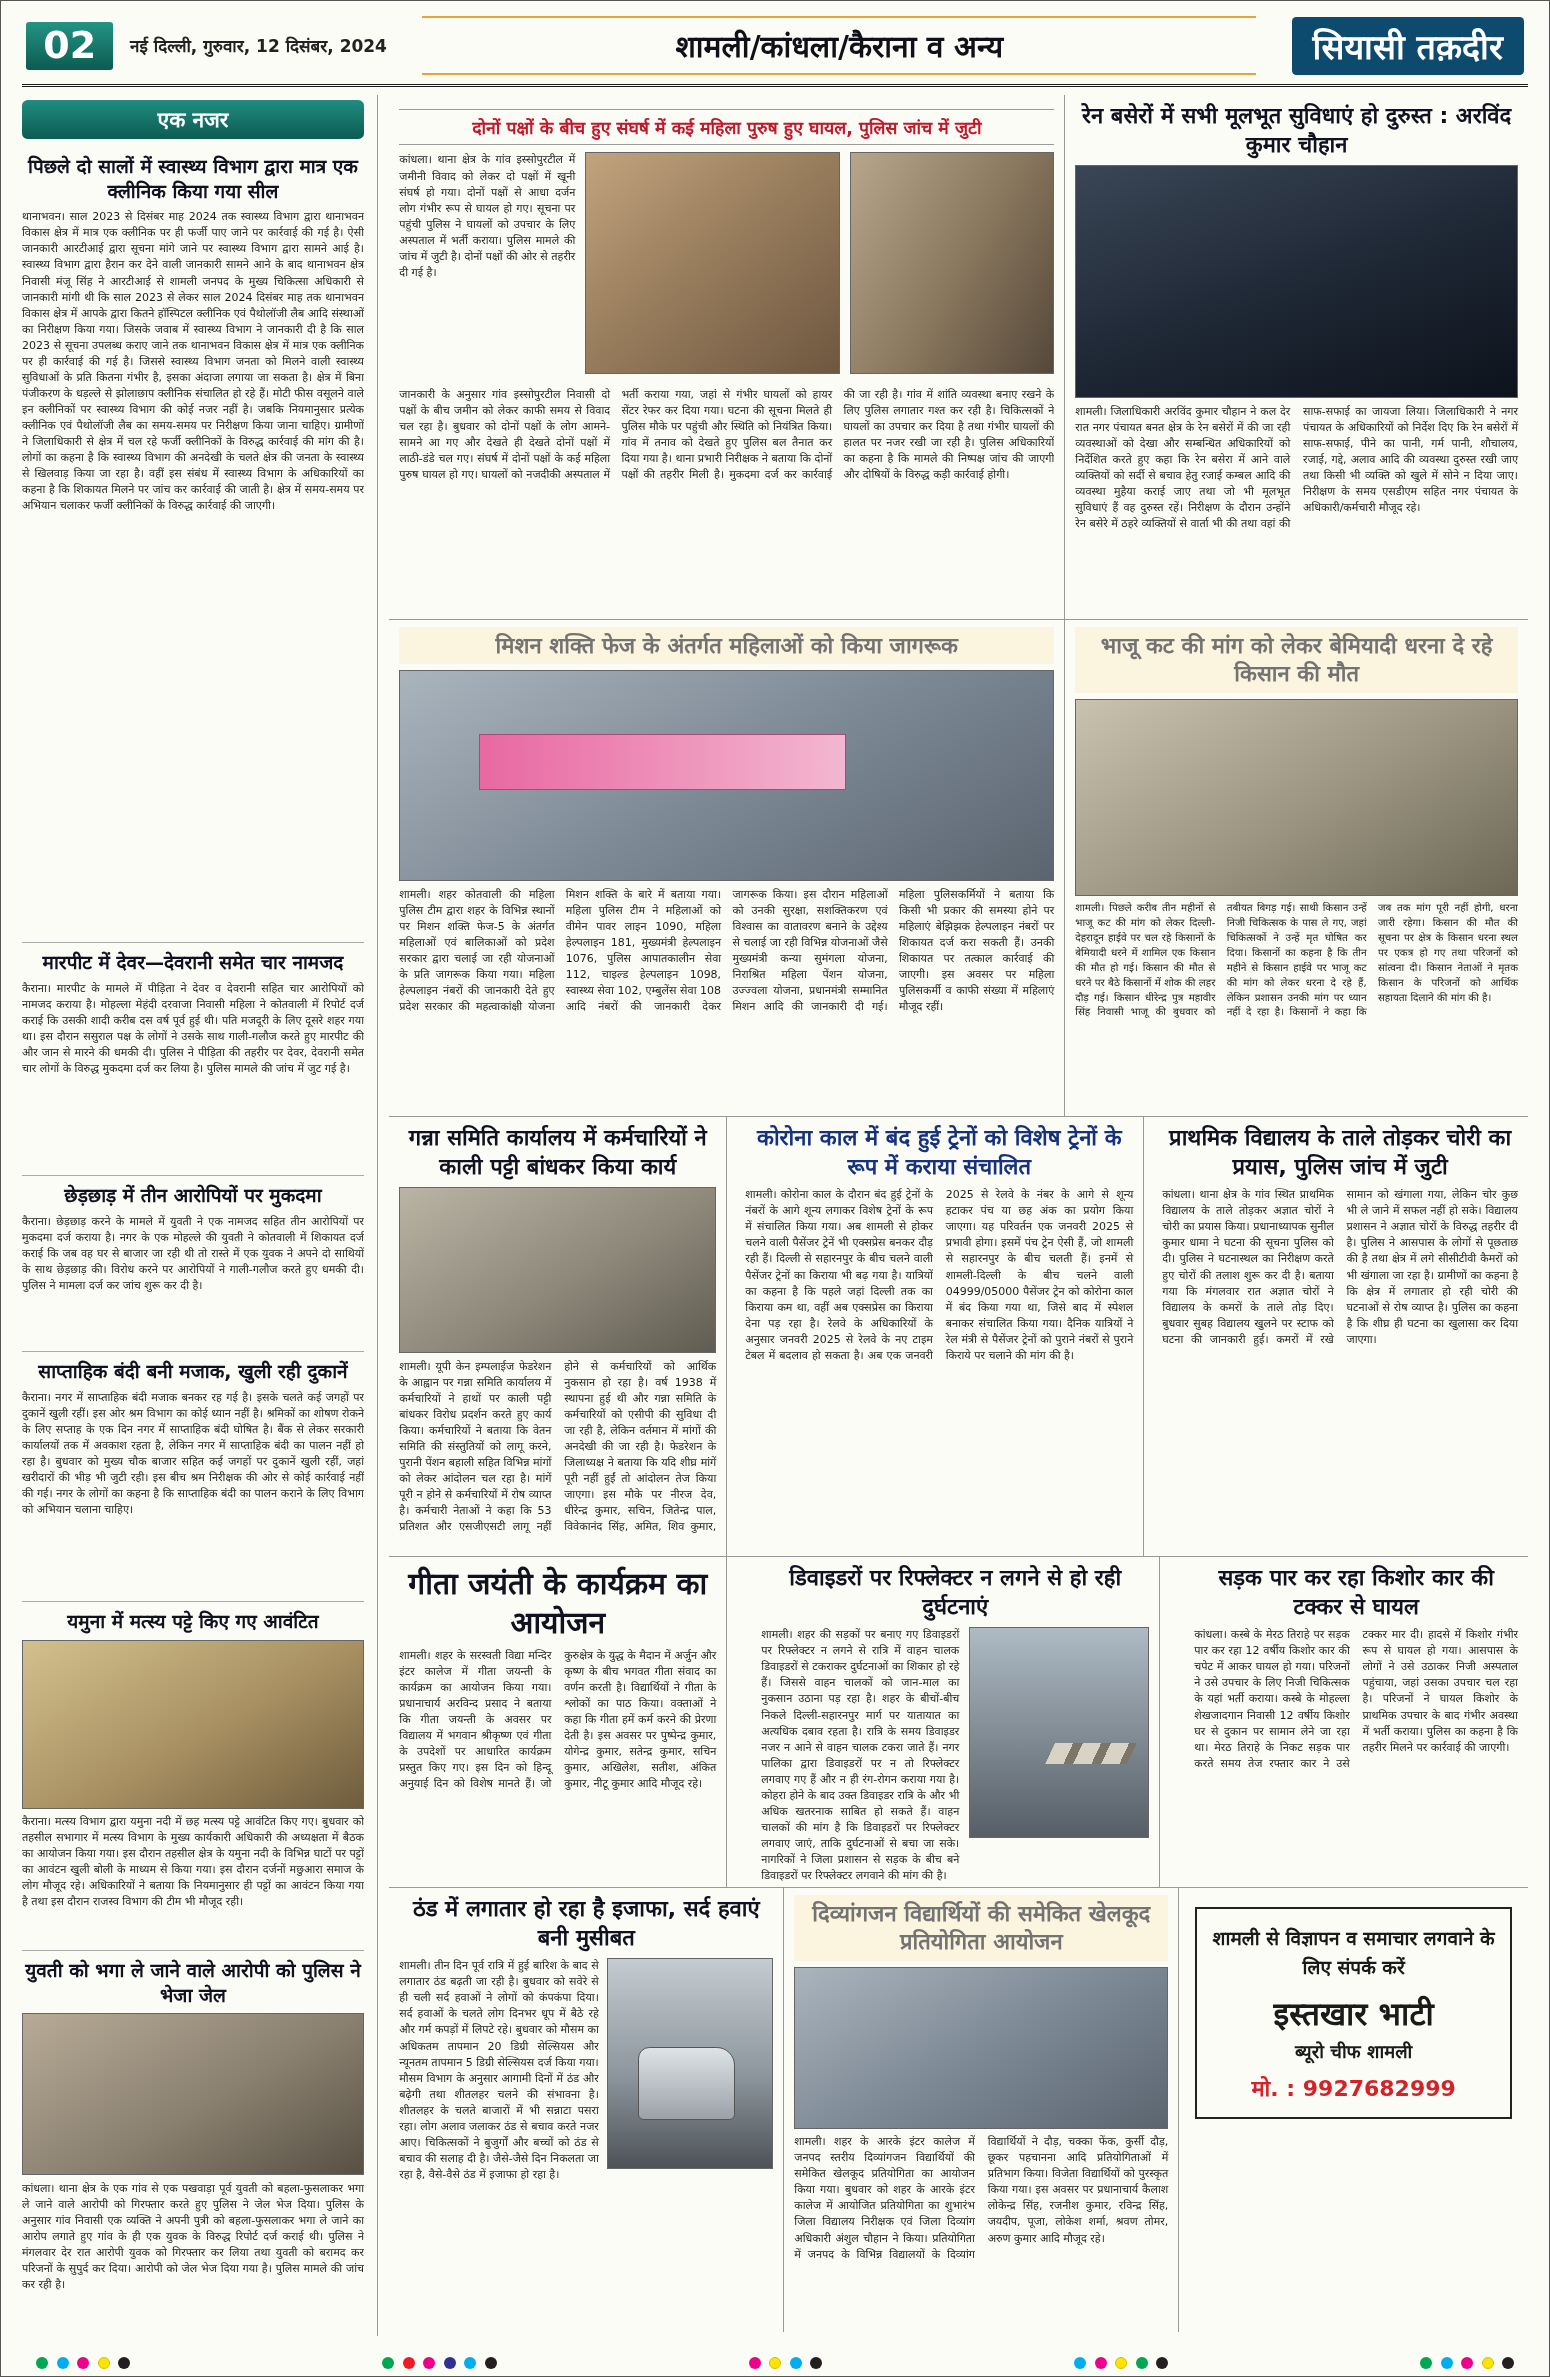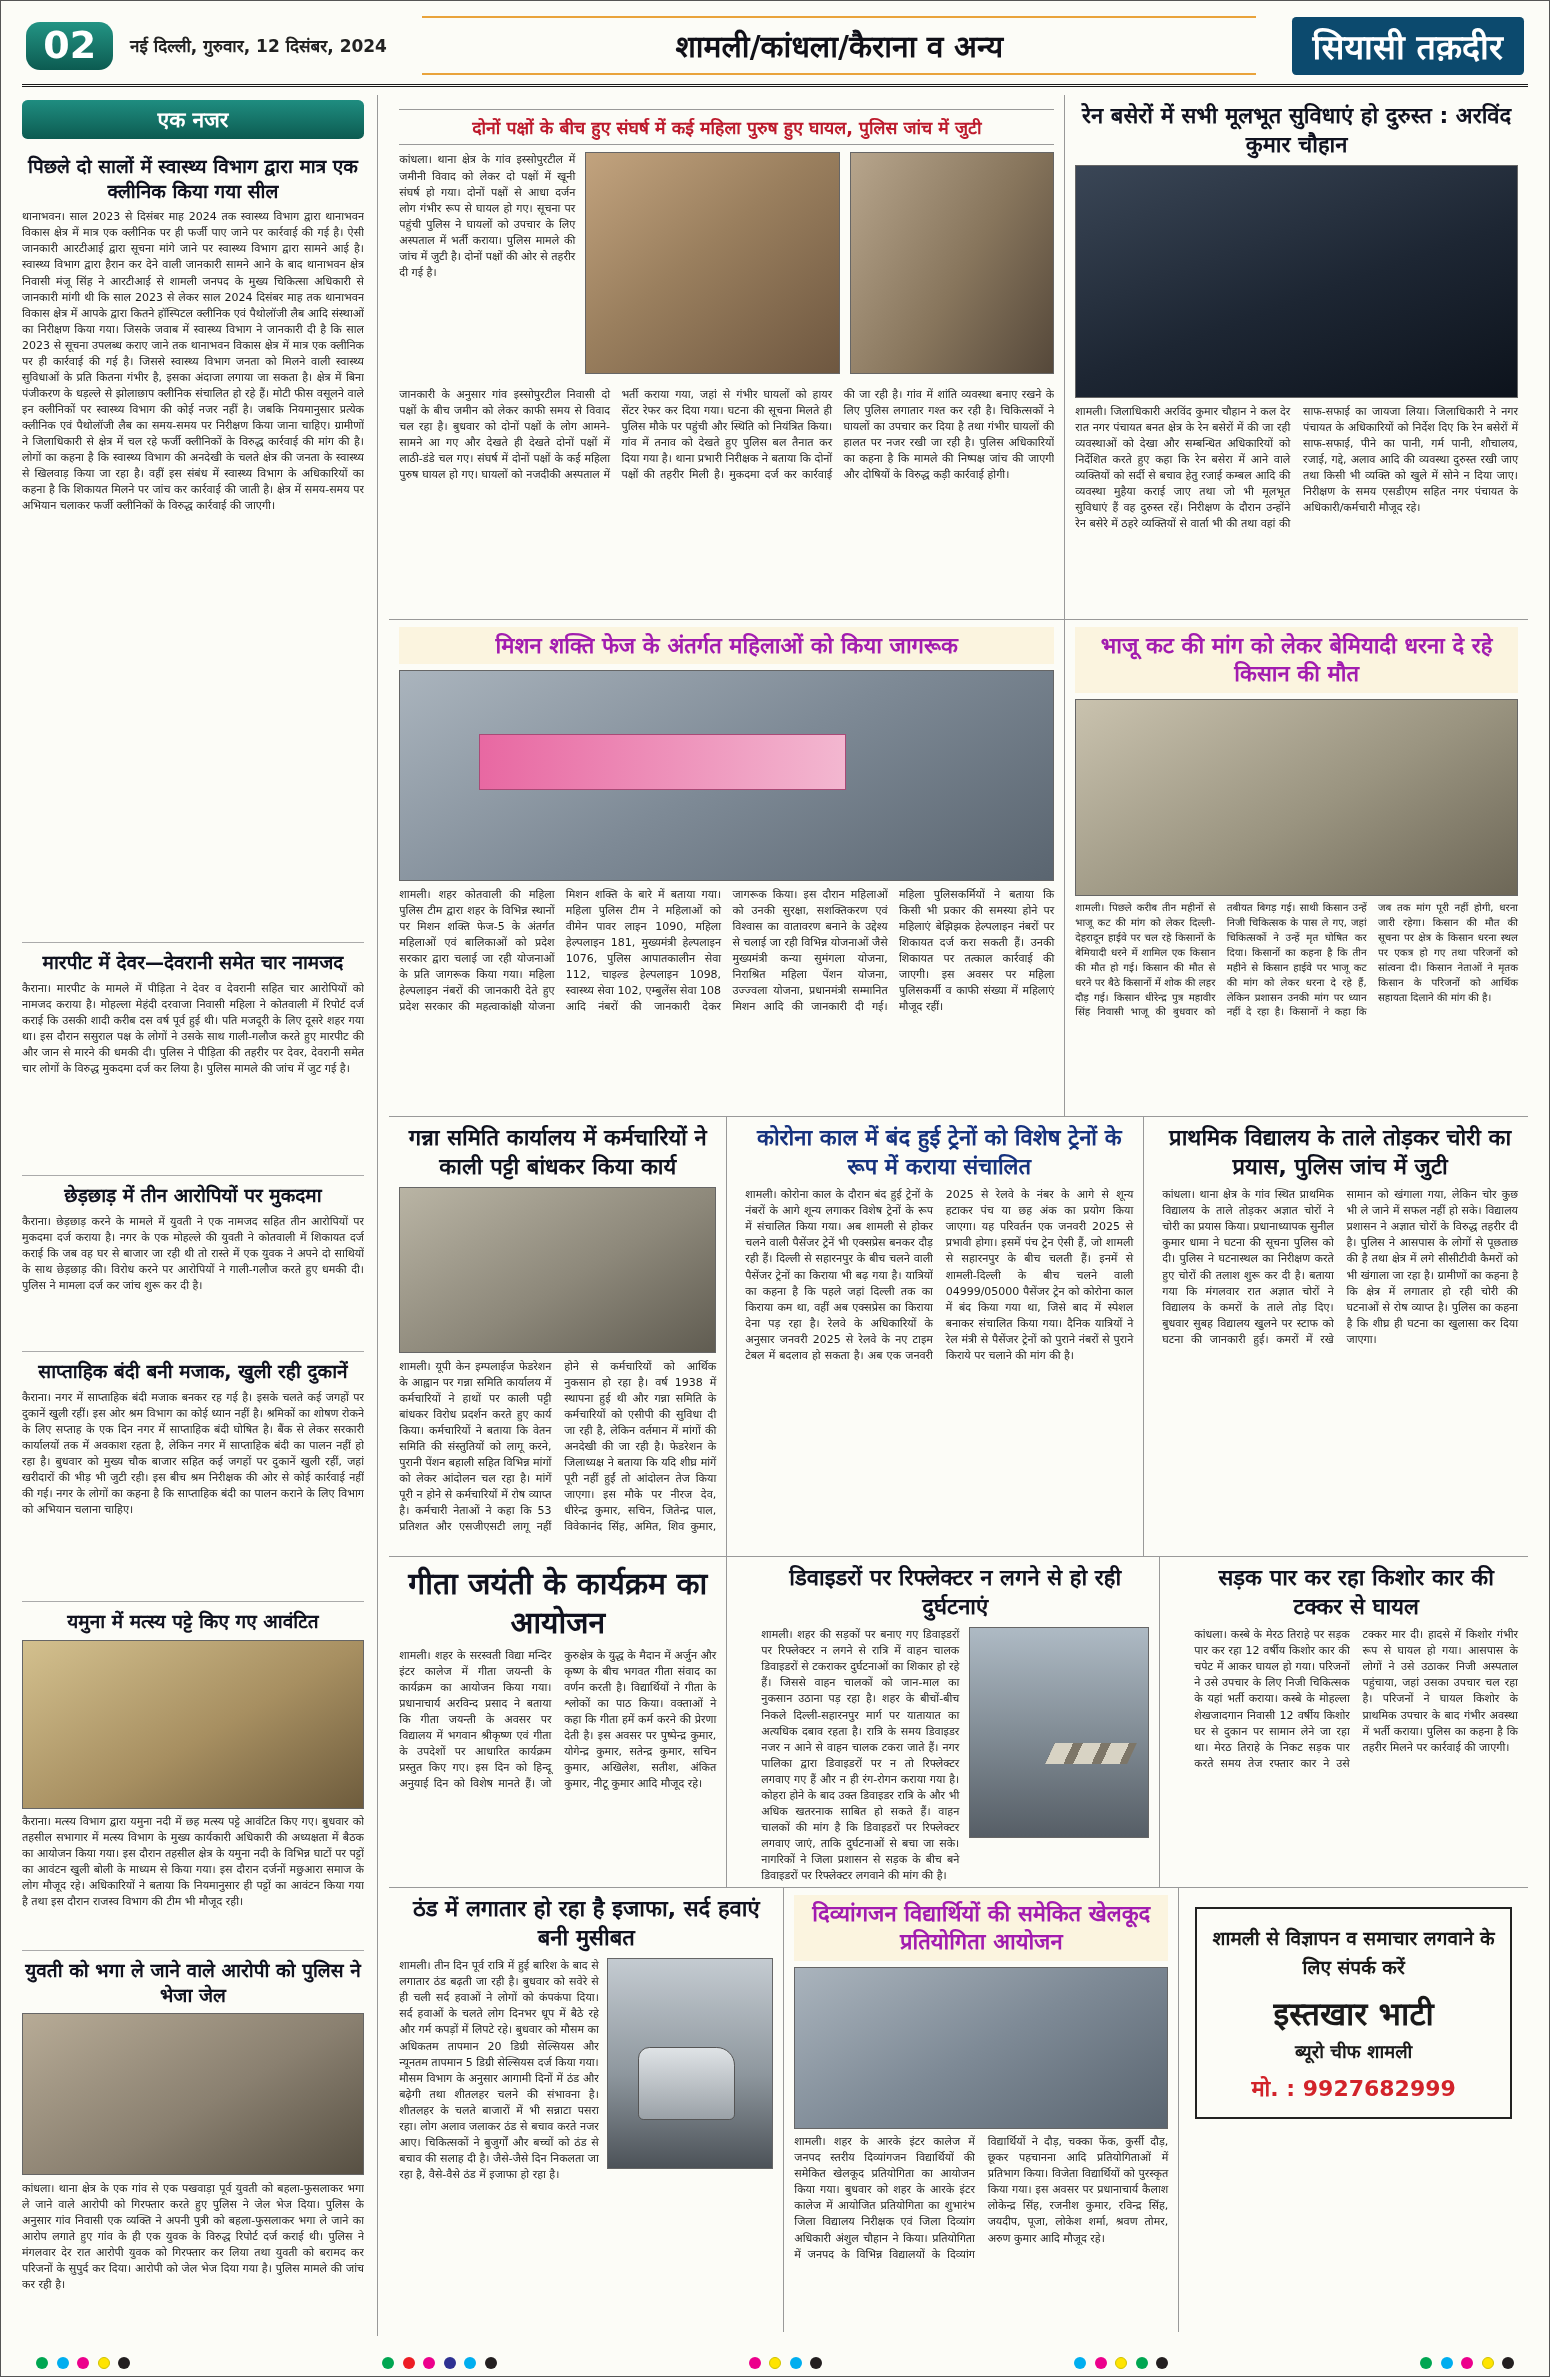--- a/index.html
+++ b/index.html
@@ -3,21 +3,21 @@
 <meta charset="utf-8">
 <style>
   * { box-sizing: border-box; }
   body { margin:0; background:#777; font-family:"DejaVu Sans", sans-serif; }
   .page { width:1550px; height:2377px; margin:0 auto; background:#fcfcf7; color:#1a1a1a;
           padding:12.7px 21px 5.6px; position:relative; overflow:hidden; border:0.7px solid #555; }
 
   
   .header { display:flex; align-items:center; gap:17px; border-bottom:3.5px double #1a1a1a; padding:2.8px 4.2px 8.5px; }
   .pageno-box { background:linear-gradient(180deg,#239484,#0c5b51); color:#fff; font-size:38px; font-weight:bold;
-                padding:1.4px 17px; border-radius:14px; line-height:1.2; }
+                padding:1.4px 17px; border-radius:3px; line-height:1.2; }
   .date { font-size:17px; font-weight:bold; color:#222; white-space:nowrap; }
   .center-title { flex:1; text-align:center; font-size:30px; font-weight:bold; color:#101018;
                   border-top:2.1px solid #e9a33b; border-bottom:2.1px solid #e9a33b; padding:7px 0; margin:0 18.3px; }
   .masthead-box { background:#0c4a6e; color:#fff; font-size:34px; font-weight:bold; padding:5.6px 21px; border-radius:4.2px; }
 
   
   .content { display:flex; margin-top:8.5px; height:2241px; }
   .leftcol { width:356px; border-right:0.7px solid #999; padding-right:13px; overflow:hidden; }
   .rightarea { flex:1; padding-left:11.3px; display:flex; flex-direction:column; }
   .row { display:flex; border-bottom:0.7px solid #999; overflow:hidden; }
@@ -27,21 +27,21 @@
   .r1 { height:525px; } .r2 { height:497px; } .r3 { height:440px;gap:8px; } .r4 { height:331px;gap:24px; } .r5 { height:444px; }
   .w-main { width:676px; } .w-side { flex:1; }
   .w-a { width:338px; } .w-b { width:409px; } .w-c { flex:1; }
   .r5 .w-a { width:395px; } .r5 .w-b { width:395px; }
 
   
   .h-main { font-size:32px; font-weight:bold; text-align:center; line-height:1.22; color:#0d0d1c; margin:0; }
   .subhead { color:#bd1a2c; font-size:17.6px; font-weight:bold; text-align:center;
              border-top:0.7px solid #999; border-bottom:0.7px solid #999; padding:5px 0; margin:7px 0; }
   .h2 { font-size:22px; font-weight:bold; text-align:center; line-height:1.3; margin:0 0 5.6px; color:#10121f; }
-  .h2.blue { color:#a21caf; background:#fbf4df; padding:4.2px 2.8px; }
+  .h2.blue { color:#737373; background:#fbf4df; padding:4.2px 2.8px; }
   .h2.big { font-size:30px; }
   .lc-h { font-size:19px; font-weight:bold; text-align:center; line-height:1.3; margin:0 0 5.6px; color:#10121f; }
   .body { font-size:11px; line-height:1.46; text-align:justify; color:#1d1d1d; }
   .body.small { font-size:10.2px; }
   .cols2 { column-count:2; column-gap:12.7px; }
   .cols3 { column-count:3; column-gap:11.3px; }
   .cols4 { column-count:4; column-gap:11.3px; }
 
   .section-bar { background:linear-gradient(180deg,#1f8d80,#0c5b51); color:#fff; text-align:center;
                  font-size:21px; font-weight:bold; padding:5.6px 0; border-radius:5.6px; margin:4.2px 0 8.5px; }

